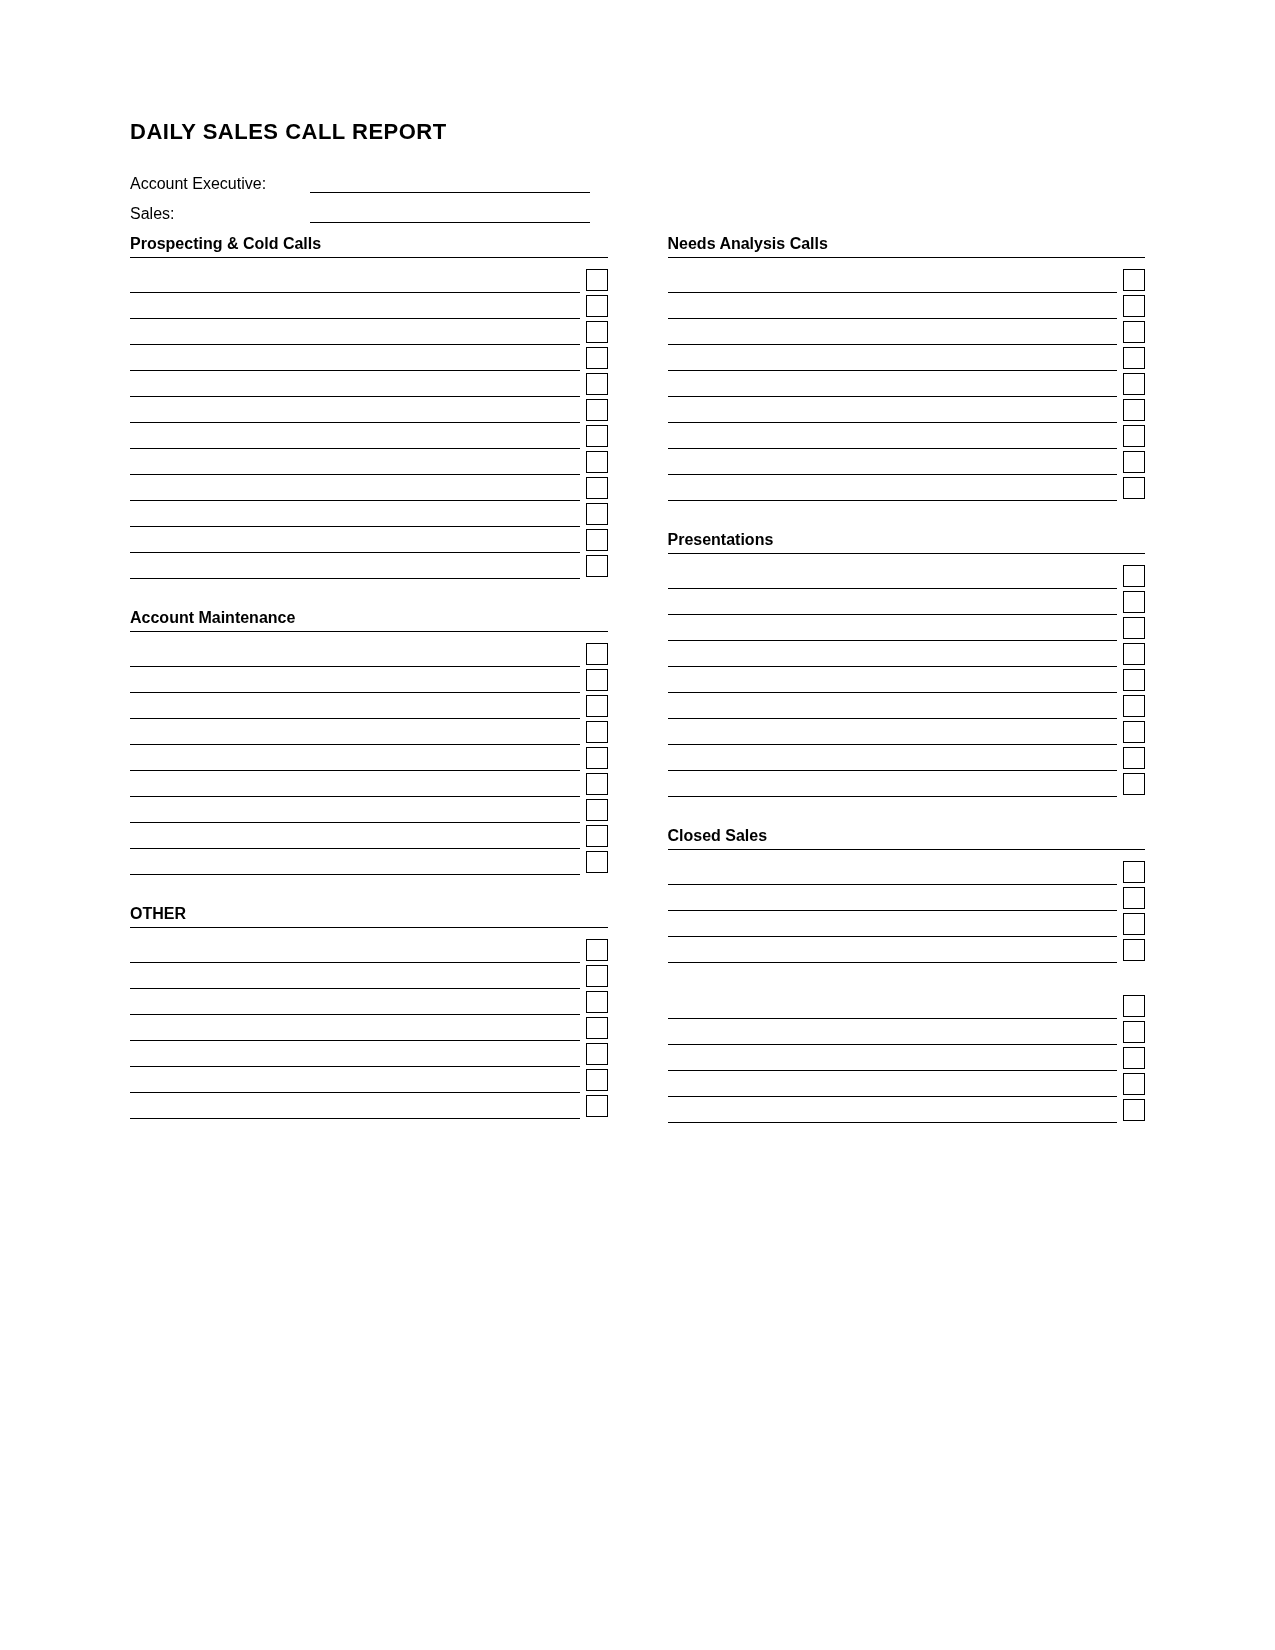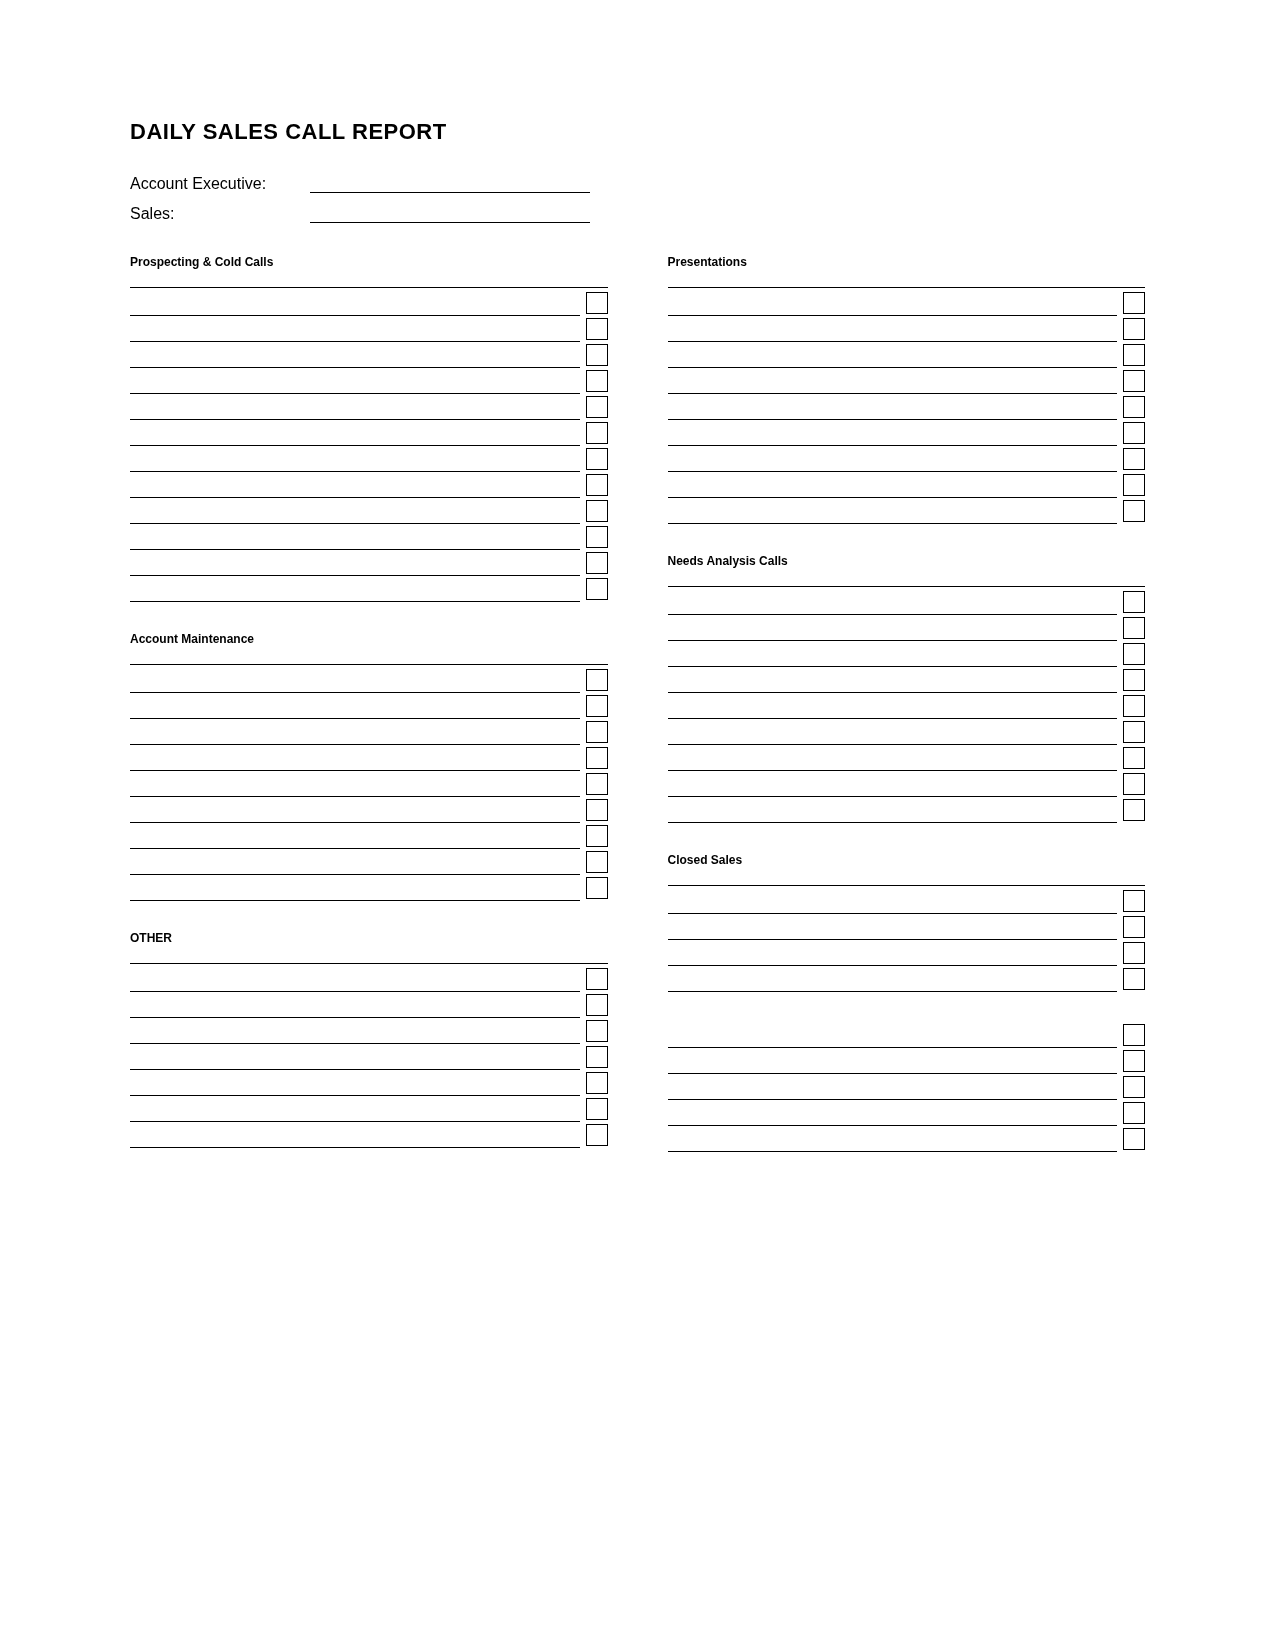--- a/index.html
+++ b/index.html
@@ -19,21 +19,21 @@
 
     .page-title {
       font-size: 22px;
       font-weight: bold;
       margin-bottom: 28px;
       letter-spacing: 0.5px;
       margin-top: 39px;
     }
 
     .header-fields {
-      margin-bottom: 32px;
+      margin-bottom: 12px;
     }
 
     .field-row {
       display: flex;
       align-items: flex-end;
       margin-bottom: 10px;
     }
 
     .field-label {
       font-size: 16px;
@@ -51,25 +51,25 @@
       display: grid;
       grid-template-columns: 1fr 1fr;
       gap: 0 60px;
     }
 
     .section {
       margin-bottom: 30px;
     }
 
     .section-title {
-      font-size: 12px;
+      font-size: 16px;
       font-weight: bold;
-      margin-bottom: 2px;
+      margin-bottom: 9px;
       border-bottom: 1.5px solid #000;
-      padding-bottom: 18px;
+      padding-bottom: 4px;
     }
 
     
     .entry-rows {
       width: 100%;
     }
 
     .entry-row {
       display: flex;
       align-items: flex-end;
@@ -250,63 +250,63 @@
             <div class="entry-box"></div>
           </div>
       </div>
     </div>
 
   </div>
 
   <div class="right-col">
 
     <div class="section">
+      <div class="section-title">Needs Analysis Calls</div>
+      <div class="entry-rows">
+        <div class="entry-row">
+            <div class="entry-line"></div>
+            <div class="entry-box"></div>
+          </div>
+        <div class="entry-row">
+            <div class="entry-line"></div>
+            <div class="entry-box"></div>
+          </div>
+        <div class="entry-row">
+            <div class="entry-line"></div>
+            <div class="entry-box"></div>
+          </div>
+        <div class="entry-row">
+            <div class="entry-line"></div>
+            <div class="entry-box"></div>
+          </div>
+        <div class="entry-row">
+            <div class="entry-line"></div>
+            <div class="entry-box"></div>
+          </div>
+        <div class="entry-row">
+            <div class="entry-line"></div>
+            <div class="entry-box"></div>
+          </div>
+        <div class="entry-row">
+            <div class="entry-line"></div>
+            <div class="entry-box"></div>
+          </div>
+        <div class="entry-row">
+            <div class="entry-line"></div>
+            <div class="entry-box"></div>
+          </div>
+        <div class="entry-row">
+            <div class="entry-line"></div>
+            <div class="entry-box"></div>
+          </div>
+      </div>
+    </div>
+
+    <div class="section">
       <div class="section-title">Presentations</div>
-      <div class="entry-rows">
-        <div class="entry-row">
-            <div class="entry-line"></div>
-            <div class="entry-box"></div>
-          </div>
-        <div class="entry-row">
-            <div class="entry-line"></div>
-            <div class="entry-box"></div>
-          </div>
-        <div class="entry-row">
-            <div class="entry-line"></div>
-            <div class="entry-box"></div>
-          </div>
-        <div class="entry-row">
-            <div class="entry-line"></div>
-            <div class="entry-box"></div>
-          </div>
-        <div class="entry-row">
-            <div class="entry-line"></div>
-            <div class="entry-box"></div>
-          </div>
-        <div class="entry-row">
-            <div class="entry-line"></div>
-            <div class="entry-box"></div>
-          </div>
-        <div class="entry-row">
-            <div class="entry-line"></div>
-            <div class="entry-box"></div>
-          </div>
-        <div class="entry-row">
-            <div class="entry-line"></div>
-            <div class="entry-box"></div>
-          </div>
-        <div class="entry-row">
-            <div class="entry-line"></div>
-            <div class="entry-box"></div>
-          </div>
-      </div>
-    </div>
-
-    <div class="section">
-      <div class="section-title">Needs Analysis Calls</div>
       <div class="entry-rows">
         <div class="entry-row">
             <div class="entry-line"></div>
             <div class="entry-box"></div>
           </div>
         <div class="entry-row">
             <div class="entry-line"></div>
             <div class="entry-box"></div>
           </div>
         <div class="entry-row">

